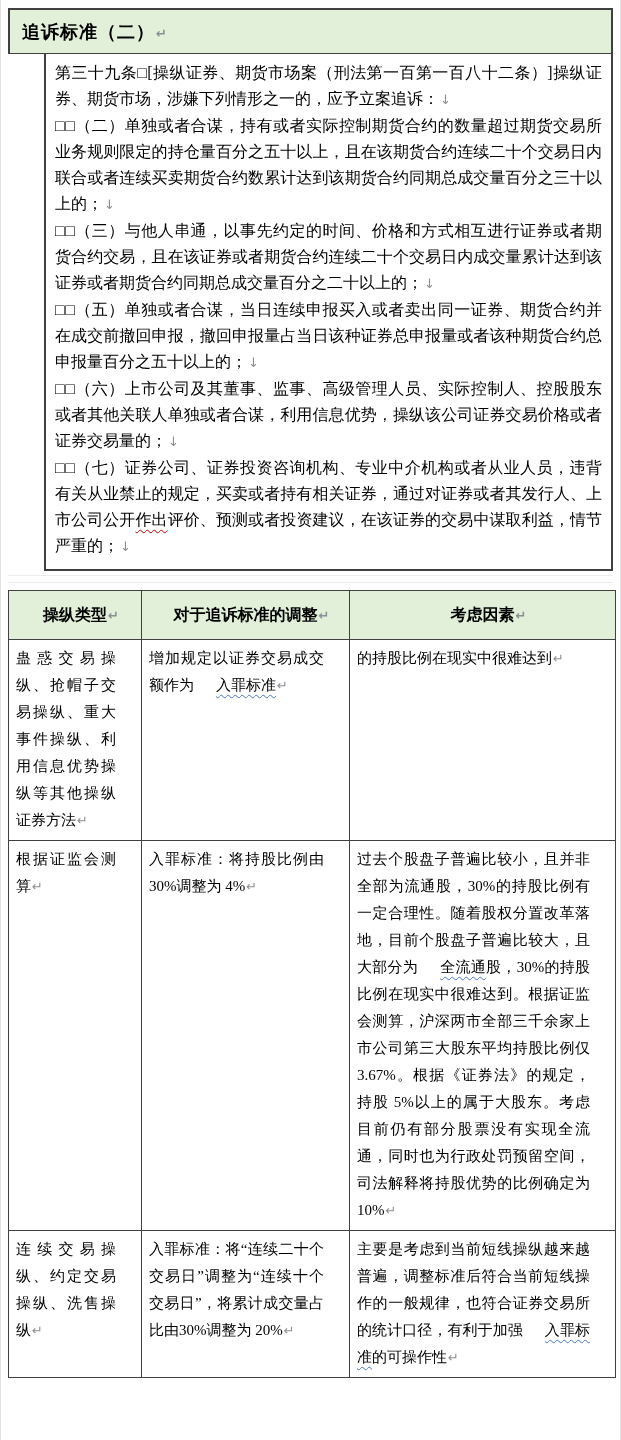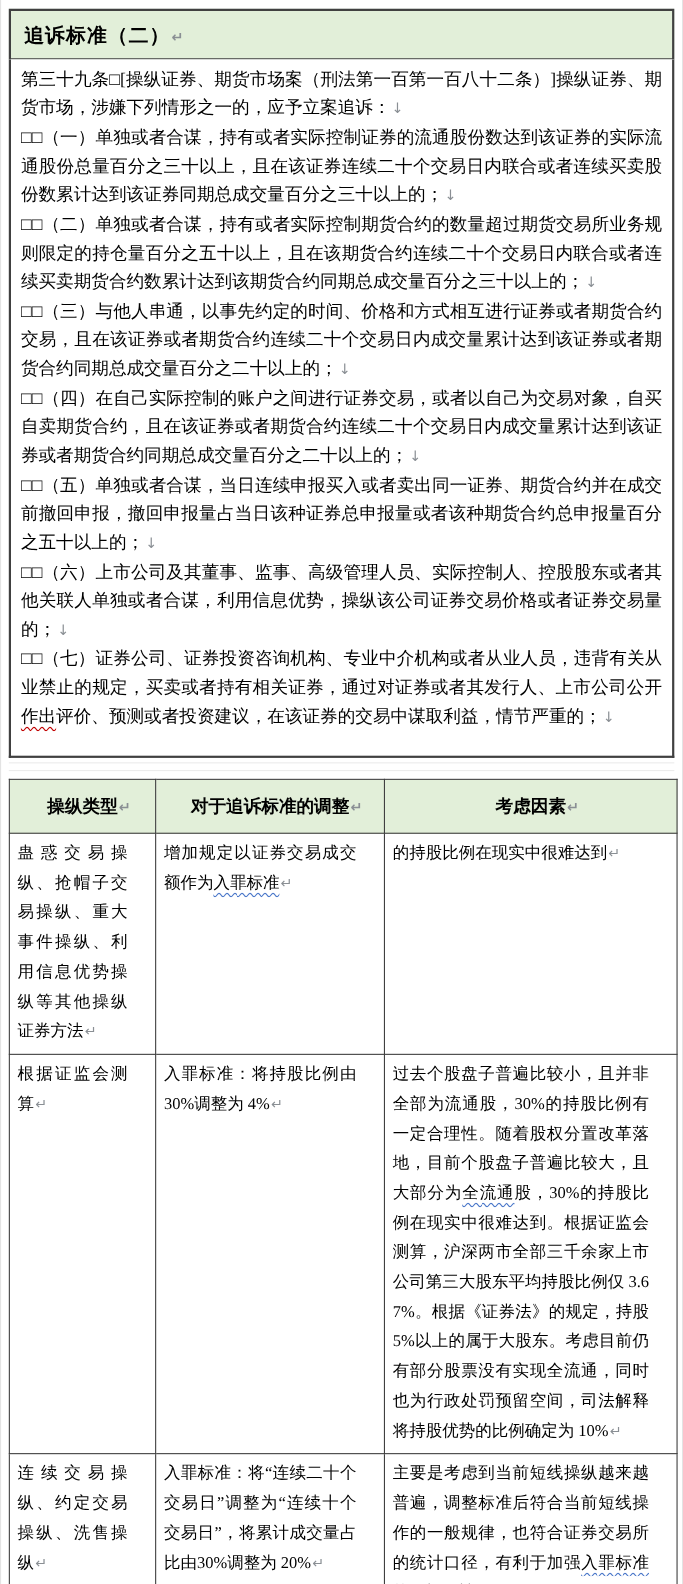--- a/index.html
+++ b/index.html
@@ -28,21 +28,22 @@
     font-size:18px;
     font-weight:bold;
     letter-spacing:1px;
   }
   
   .legal-box{
     box-sizing:border-box;
     border:2px solid #404040;
     border-top:none;
     background:#fff;
-    padding:6px 9px 21px 9px;
+    padding:6px 9px 9px 9px;
+    margin-left:36px;
   }
   .legal-para{
     font-size:16px;
     line-height:26px;
     text-align:justify;
     text-justify:inter-ideograph;
     word-break:break-all;
   }
   
   .table-gap{height:6px;border-top:1px solid #ececec;margin-top:4px;}
@@ -77,20 +78,21 @@
   col.c1{width:133px;}
   col.c2{width:208px;}
   col.c3{width:266px;}
   .seg-wb{
     text-decoration-line:underline;
     text-decoration-style:wavy;
     text-decoration-color:#4a77c9;
     text-decoration-thickness:1px;
     text-underline-offset:4px;
     text-decoration-skip-ink:none;
+    margin-left:22px;
   }
   .seg-wr{
     text-decoration-line:underline;
     text-decoration-style:wavy;
     text-decoration-color:#c00000;
     text-decoration-thickness:1px;
     text-underline-offset:4px;
     text-decoration-skip-ink:none;
   }
   .mark{
@@ -104,24 +106,22 @@
 <body>
 
 <div class="page">
 
   <div class="title-box">
     <span>追诉标准（二）</span><span class="mark">↵</span>
   </div>
 
   <div class="legal-box" id="legal-box">
       <div class="legal-para"><span>第三十九条□[操纵证券、期货市场案（刑法第一百第一百八十二条）]操纵证券、期货市场，涉嫌下列情形之一的，应予立案追诉：</span><span class="mark">↓</span></div>
-      <div class="legal-para"><span>□□（一）单独或者合谋，持有或者实际控制证券的流通股份数达到该证券的实际流通股份总量百分之三十以上，且在该证券连续二十个交易日内联合或者连续买卖股份数累计达到该证券同期总成交量百分之三十以上的；</span><span class="mark">↓</span></div>
       <div class="legal-para"><span>□□（二）单独或者合谋，持有或者实际控制期货合约的数量超过期货交易所业务规则限定的持仓量百分之五十以上，且在该期货合约连续二十个交易日内联合或者连续买卖期货合约数累计达到该期货合约同期总成交量百分之三十以上的；</span><span class="mark">↓</span></div>
       <div class="legal-para"><span>□□（三）与他人串通，以事先约定的时间、价格和方式相互进行证券或者期货合约交易，且在该证券或者期货合约连续二十个交易日内成交量累计达到该证券或者期货合约同期总成交量百分之二十以上的；</span><span class="mark">↓</span></div>
-      <div class="legal-para"><span>□□（四）在自己实际控制的账户之间进行证券交易，或者以自己为交易对象，自买自卖期货合约，且在该证券或者期货合约连续二十个交易日内成交量累计达到该证券或者期货合约同期总成交量百分之二十以上的；</span><span class="mark">↓</span></div>
       <div class="legal-para"><span>□□（五）单独或者合谋，当日连续申报买入或者卖出同一证券、期货合约并在成交前撤回申报，撤回申报量占当日该种证券总申报量或者该种期货合约总申报量百分之五十以上的；</span><span class="mark">↓</span></div>
       <div class="legal-para"><span>□□（六）上市公司及其董事、监事、高级管理人员、实际控制人、控股股东或者其他关联人单独或者合谋，利用信息优势，操纵该公司证券交易价格或者证券交易量的；</span><span class="mark">↓</span></div>
       <div class="legal-para"><span>□□（七）证券公司、证券投资咨询机构、专业中介机构或者从业人员，违背有关从业禁止的规定，买卖或者持有相关证券，通过对证券或者其发行人、上市公司公开</span><span class="seg-wr">作出</span><span>评价、预测或者投资建议，在该证券的交易中谋取利益，情节严重的；</span><span class="mark">↓</span></div>
     </div>
 
   <div class="table-gap"></div>
   <div class="table-gap2"></div>
 
   <table class="adjust-table">
     <colgroup>

